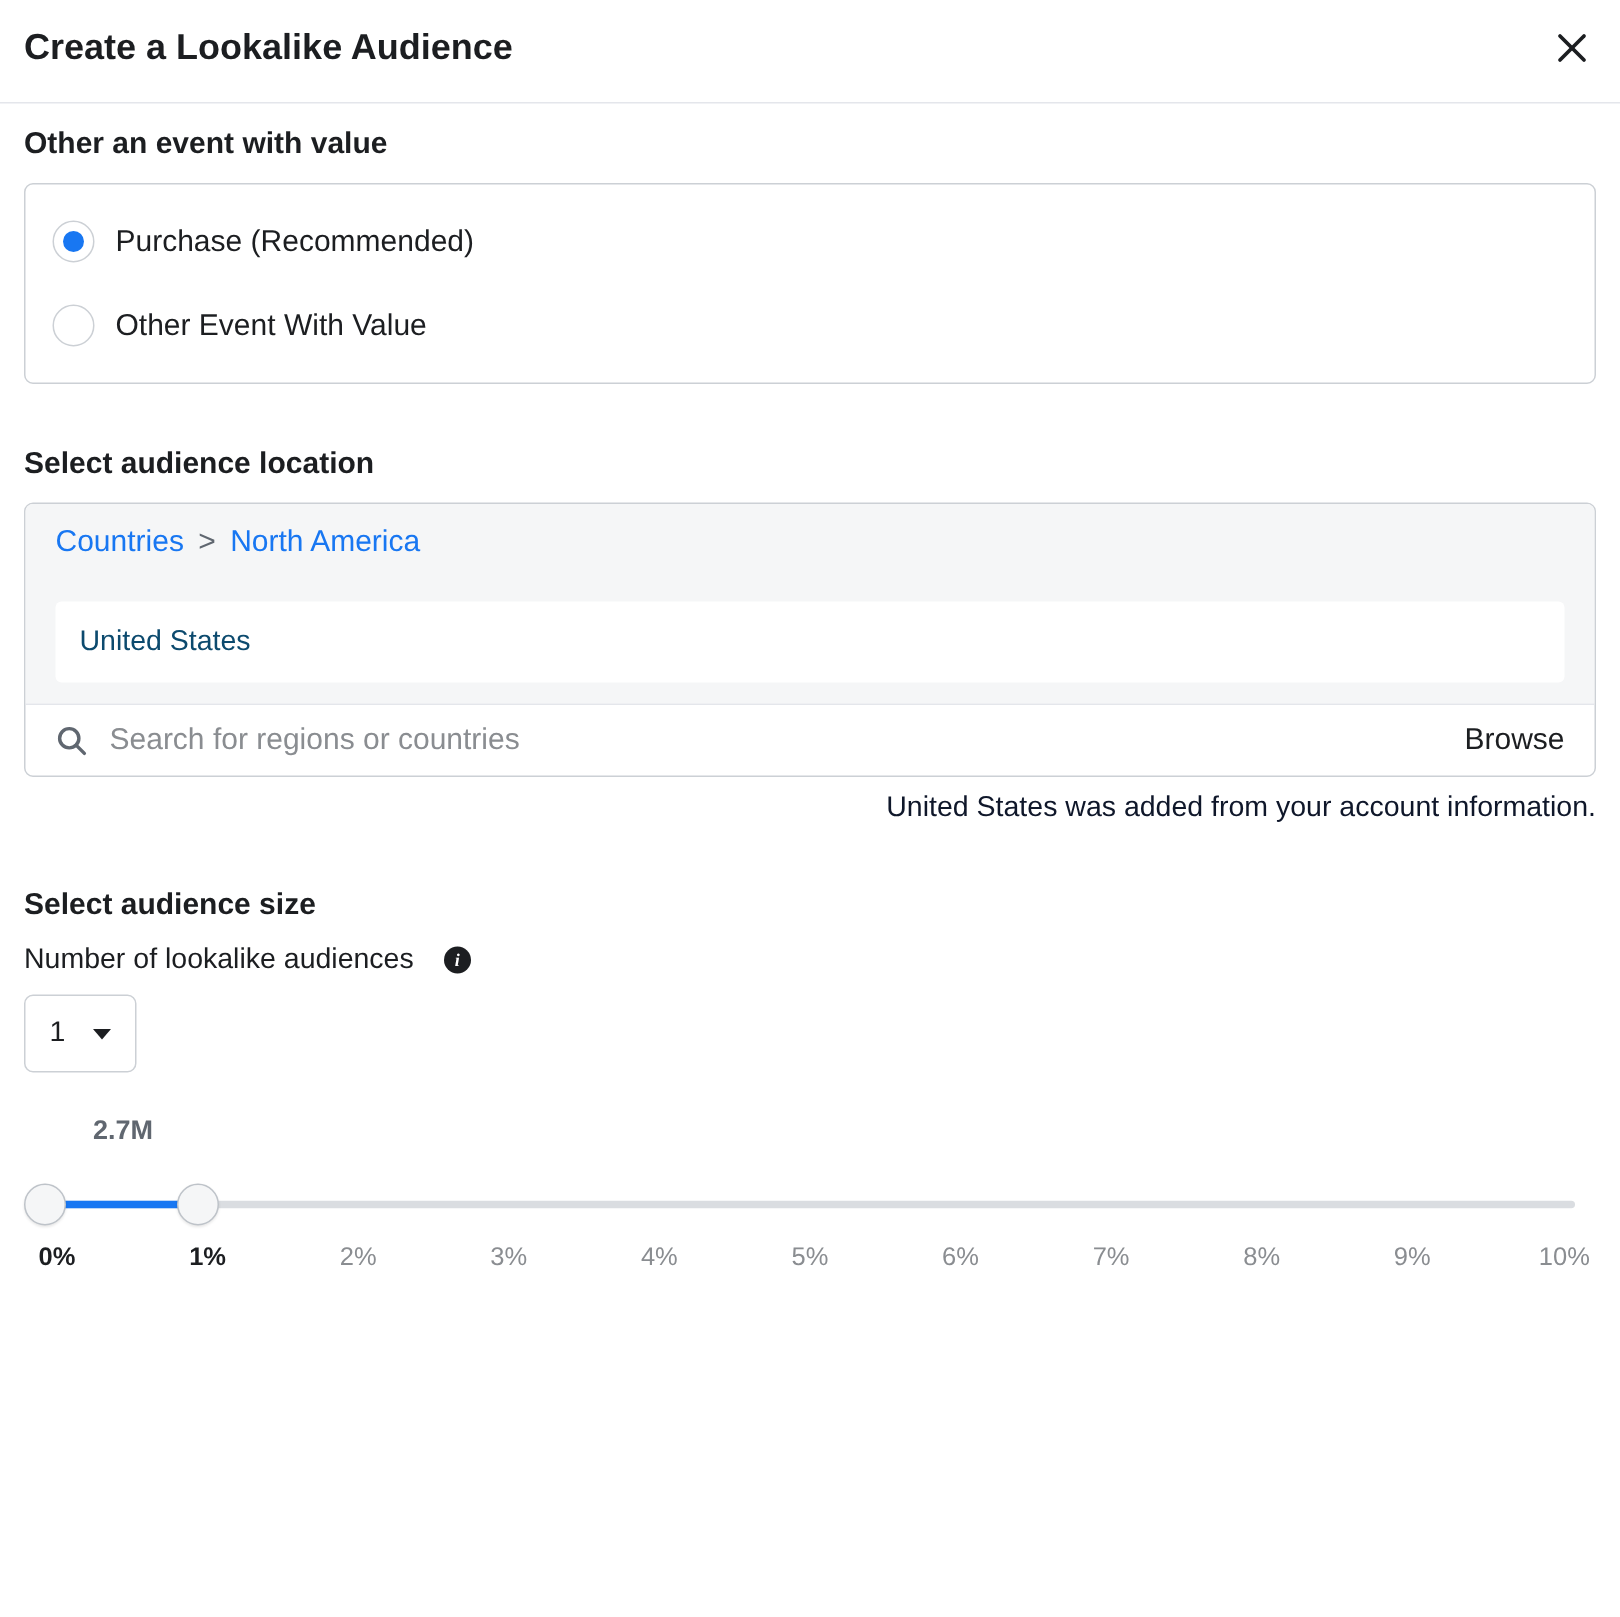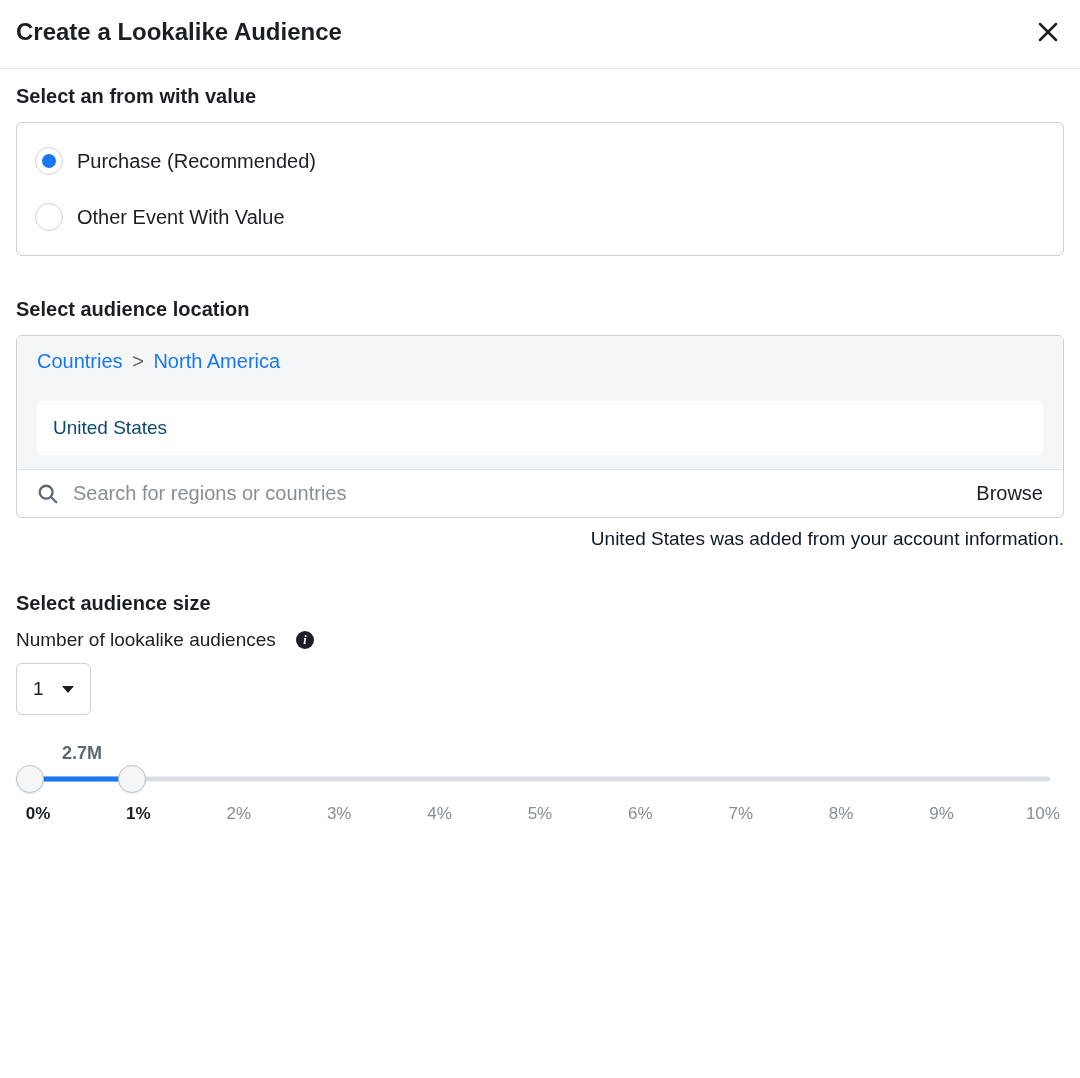--- a/index.html
+++ b/index.html
@@ -177,21 +177,21 @@
       gap: 18px;
       cursor: pointer;
       font-size: 19px;
     }
     .slider-wrapper { margin-top: 28px; }
     .slider-value-label {
       font-size: 18px;
       font-weight: 600;
       color: #606770;
       margin-left: 46px;
-      margin-bottom: 0;
+      margin-bottom: 24px;
     }
     .slider-track-container {
       position: relative;
       height: 30px;
       margin: 0 14px;
     }
     .slider-track {
       position: absolute;
       top: 50%;
       transform: translateY(-50%);
@@ -248,21 +248,21 @@
         <line x1="4" y1="4" x2="20" y2="20"></line>
         <line x1="20" y1="4" x2="4" y2="20"></line>
       </svg>
   </button>
 </div>
 
 <div class="content">
 
 
   <div class="section">
-    <div class="section-label">Select an from with value</div>
+    <div class="section-label">Other an event with value</div>
     <div class="radio-group">
       <div class="radio-option">
         <span class="radio-circle checked">
             <span class="radio-dot"></span>
           </span>
         <span class="radio-label">Purchase (Recommended)</span>
       </div>
       <div class="radio-option">
         <span class="radio-circle">
             <span class="radio-dot"></span>

